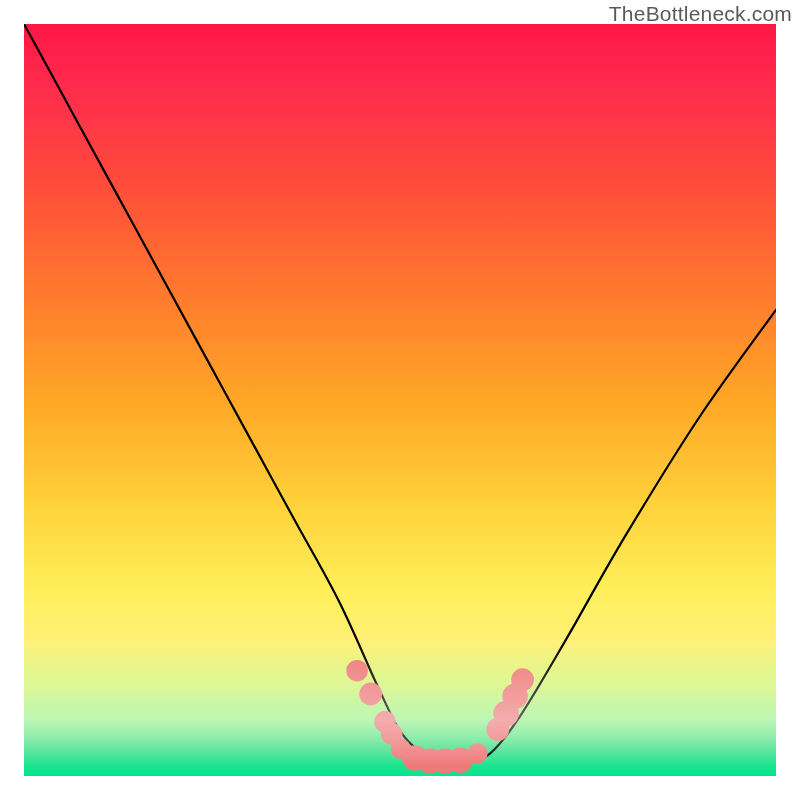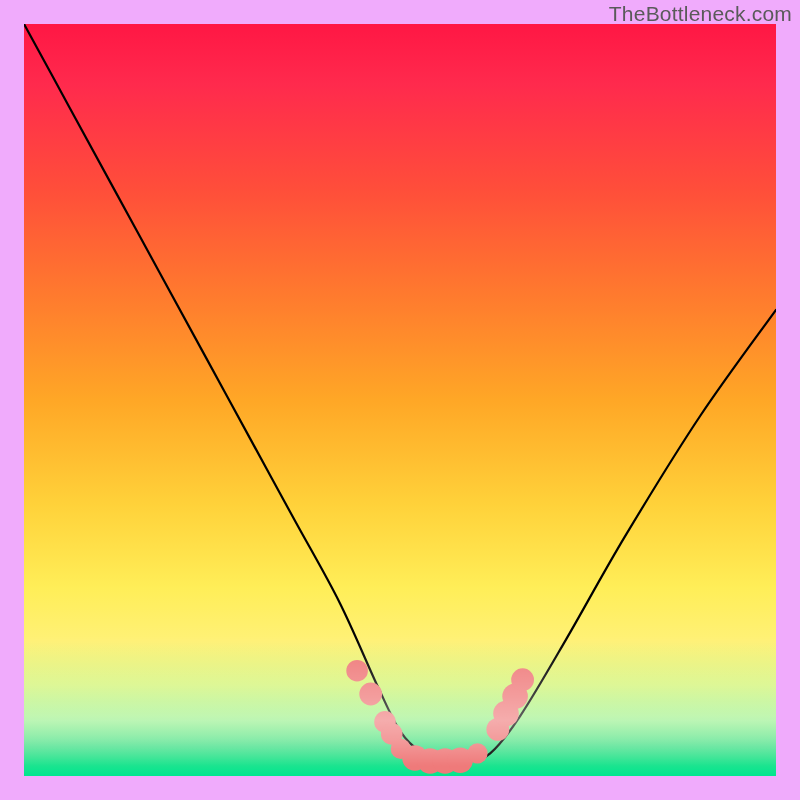--- a/index.html
+++ b/index.html
@@ -9,21 +9,21 @@
     height: 800px;
     overflow: hidden;
     background: #000;
     font-family: Arial, Helvetica, sans-serif;
   }
   .frame {
     position: absolute;
     top: 0; left: 0;
     width: 800px;
     height: 800px;
-    background: #f0abfc;
+    background: #ffffff;
   }
   .plot {
     position: absolute;
     top: 24px;
     left: 24px;
     width: 752px;
     height: 752px;
     
     background: linear-gradient(
       to bottom,

